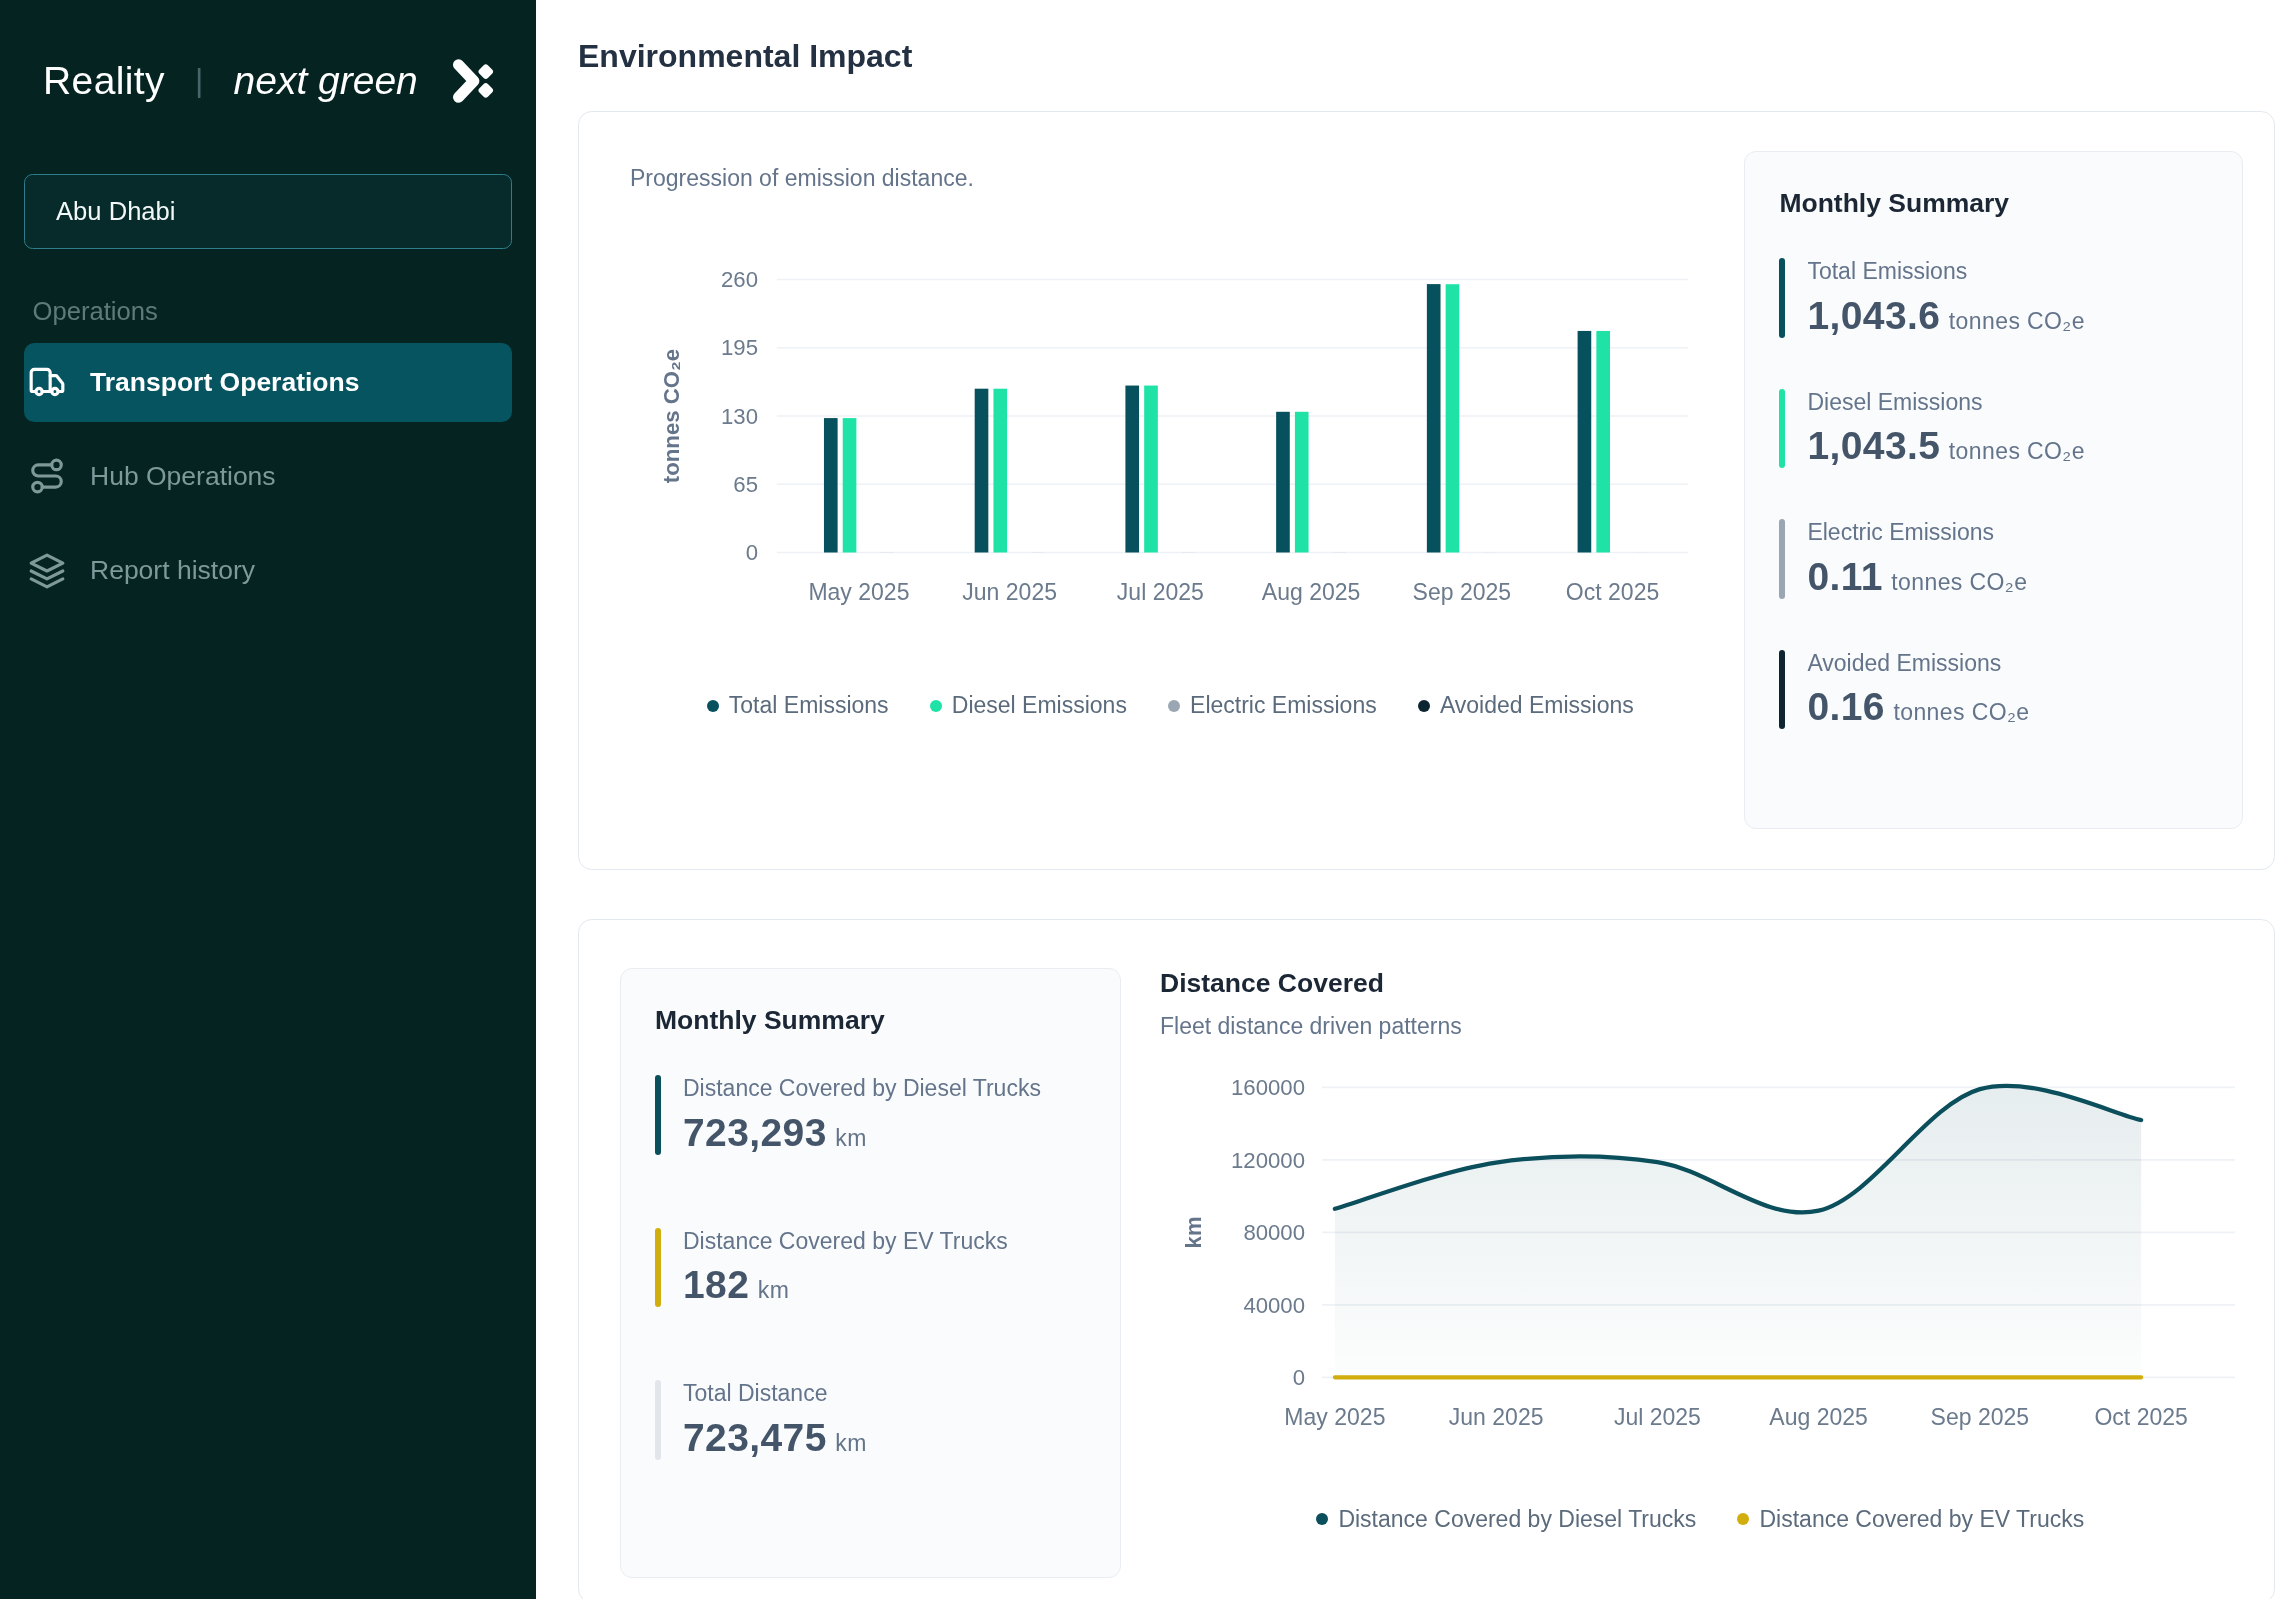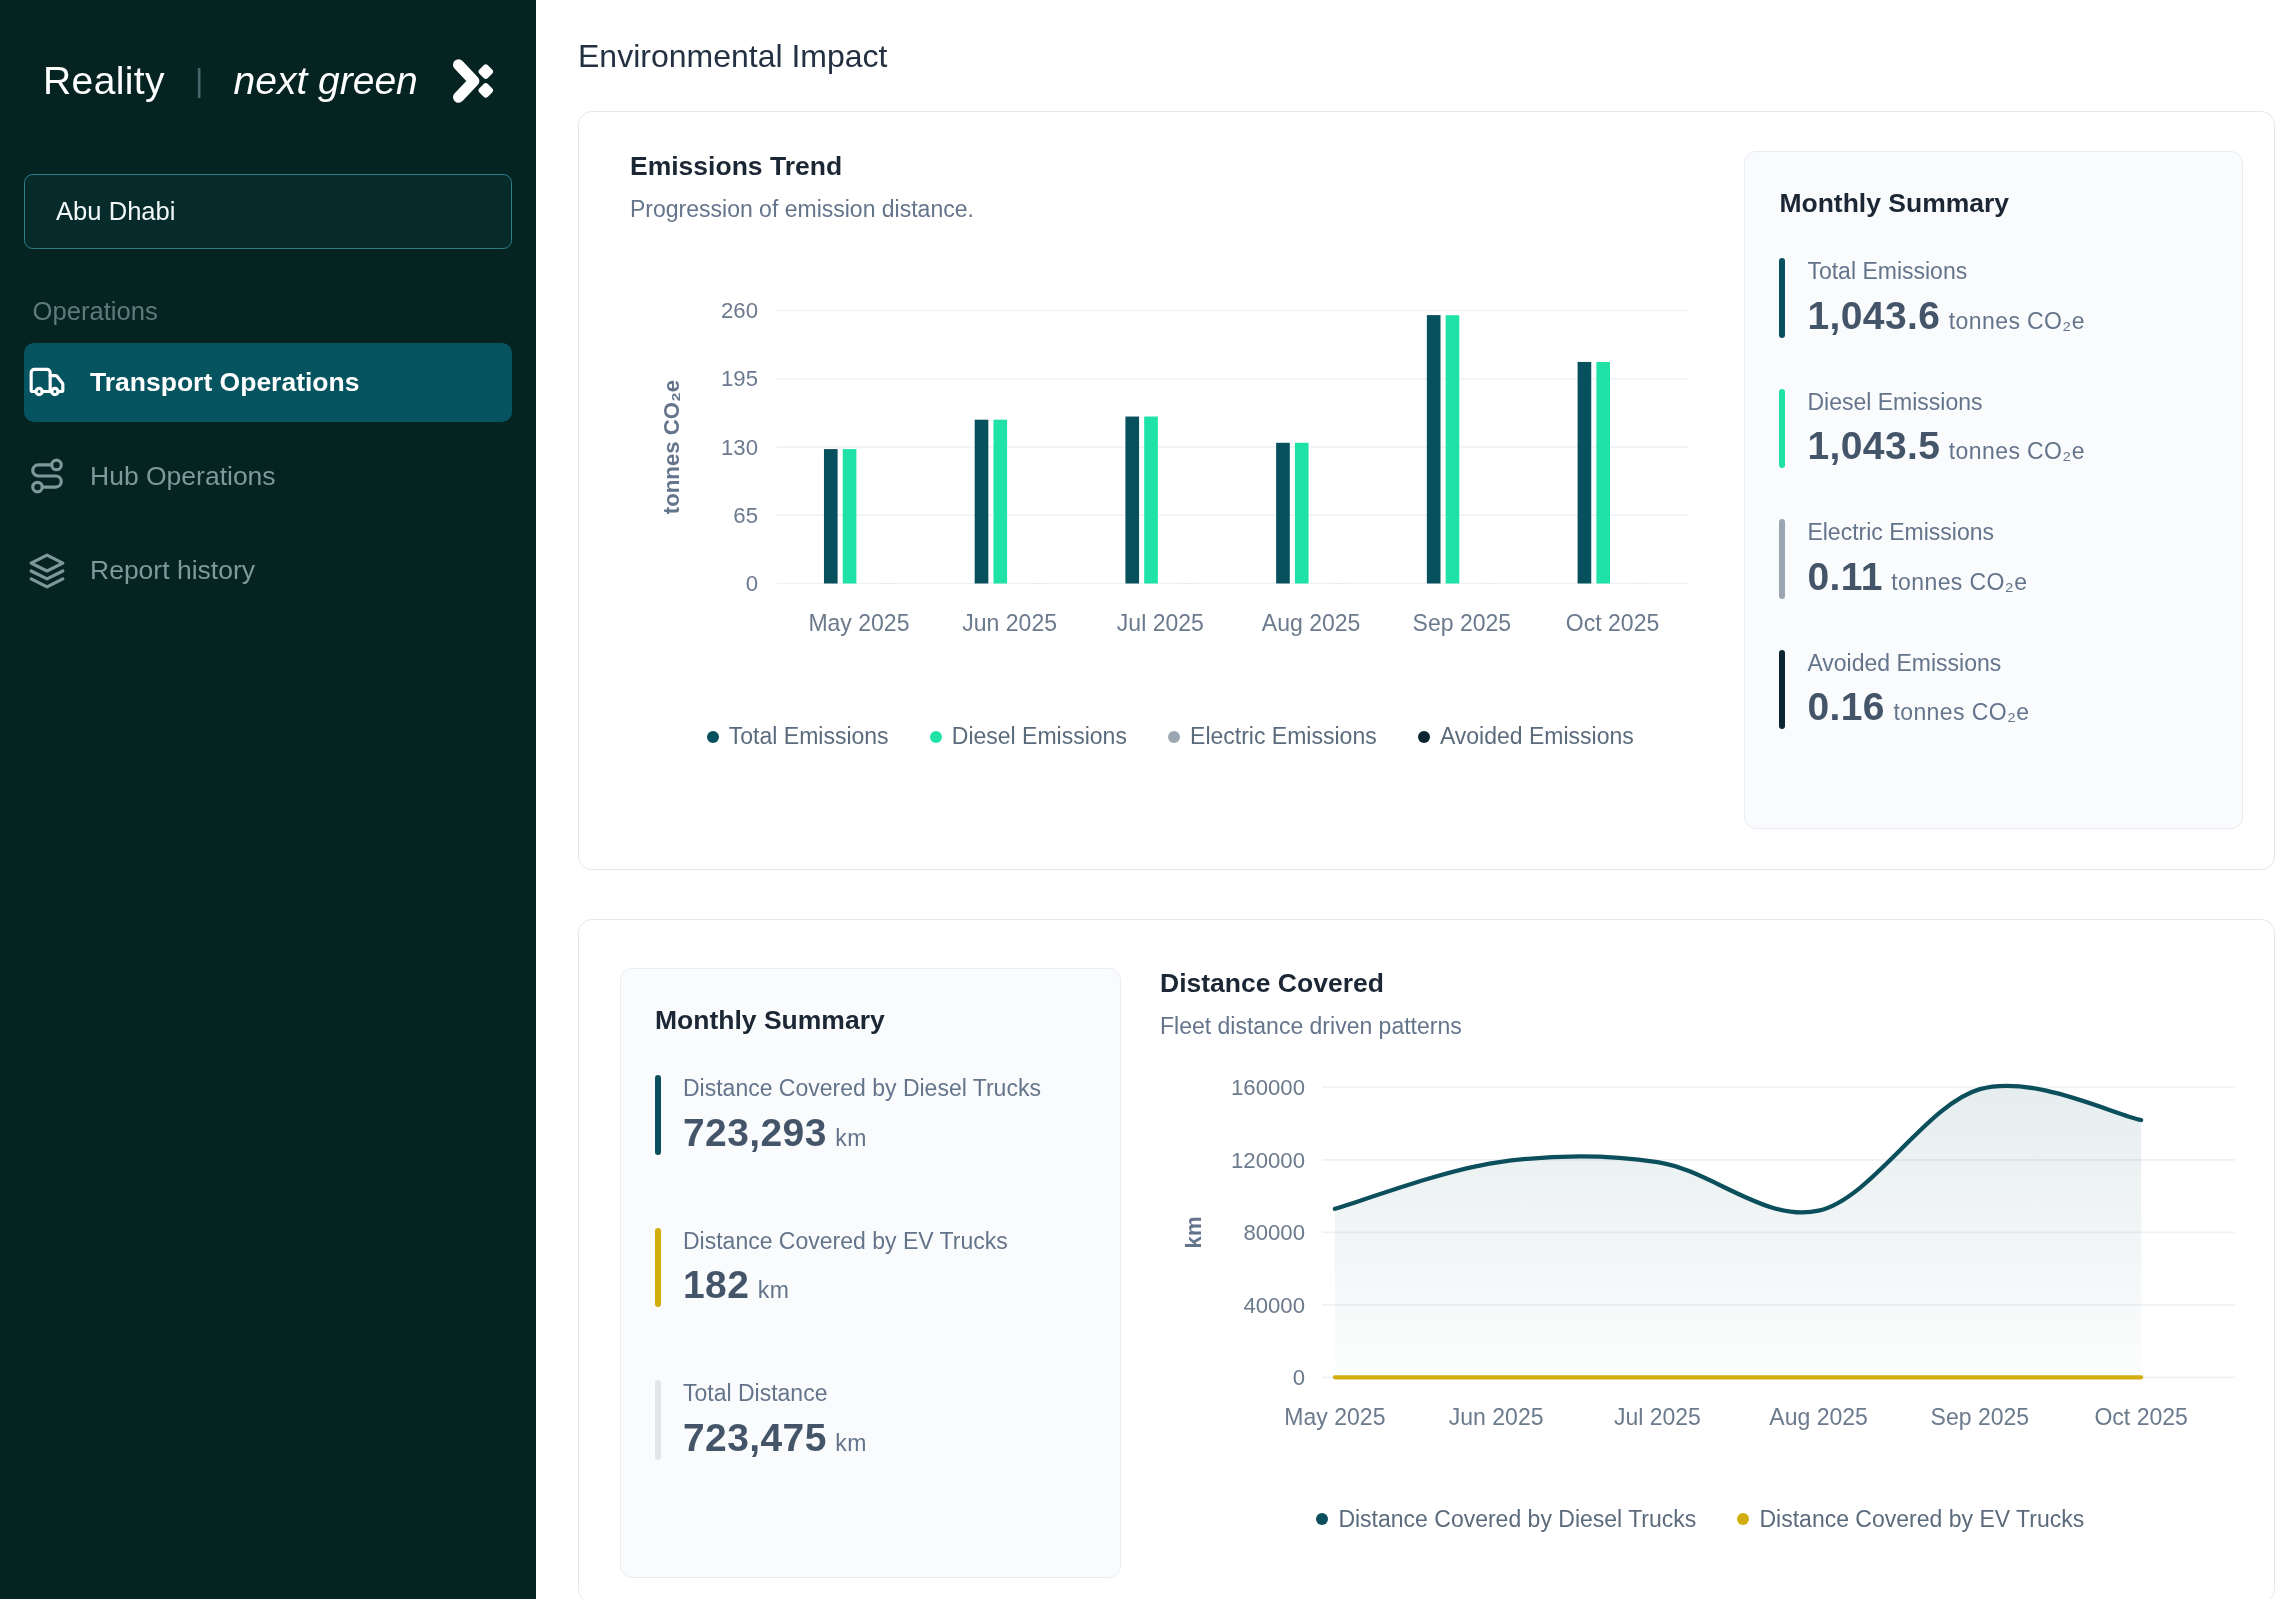--- a/index.html
+++ b/index.html
@@ -17,21 +17,21 @@
   .brand-tagline{font-size:39px;font-style:italic;font-weight:500}
   .brand-mark{width:46px;height:46px;margin-left:6.8px;flex:0 0 46px}
   .location-select{margin-top:70px;border:0.9px solid #2f7e8c;background:#072a2a;border-radius:8.5px;height:75px;display:flex;align-items:center;padding:0 31px;color:#f2f7f7;font-size:25.6px;cursor:pointer}
   .section-label{margin:48px 0 17px;padding-left:8.5px;color:#5f7a7b;font-size:25.6px}
   .nav{display:flex;flex-direction:column;gap:15.4px}
   .nav-item{display:flex;align-items:center;gap:24px;height:79px;border-radius:10.2px;padding:0 4px;color:#7f9899;font-size:26.5px;cursor:pointer}
   .nav-item.active{background:#075461;color:#ffffff;font-weight:600}
   .nav-item svg{width:38px;height:38px;flex:0 0 38px}
   
   .main{flex:1;padding:38px 19.6px 0 42px;min-width:0}
-  .page-title{font-size:32px;font-weight:400;color:#243142;margin:0 0 36px}
+  .page-title{font-size:32px;font-weight:700;color:#243142;margin:0 0 36px}
   .card{border:0.9px solid #e2e8f0;border-radius:13.7px;background:#ffffff}
   .card-1{height:759px;padding:39px 31px 0 51px;display:flex;gap:34px;margin-bottom:49px}
   .card-2{height:684px;padding:48px 34px 0 41px;display:flex;gap:39px}
   .chart-col{flex:1;min-width:0;display:flex;flex-direction:column}
   .card-title{font-size:26.5px;font-weight:700;color:#1b2735}
   .card-sub{font-size:23px;color:#64748b;margin-top:13.7px}
   .chart-svg{display:block}
   #chart1{margin-top:31px}
   #chart2{margin-top:13.7px}
   .legend{display:flex;justify-content:center;gap:41px;margin-top:25.6px;flex-wrap:wrap}
@@ -99,21 +99,20 @@
       <span>Report history</span>
     </div>
   </nav>
 </aside>
 
 <main class="main">
   <h1 class="page-title">Environmental Impact</h1>
 
   <section class="card card-1">
     <div class="chart-col">
-      <h2 class="card-title">Emissions Trend</h2>
       <p class="card-sub">Progression of emission distance.</p>
       <svg id="chart1" class="chart-svg" width="1075" height="444" viewBox="0 0 1260 520">
           <line x1="172" y1="386" x2="1240" y2="386" stroke="#eef1f5" stroke-width="2"></line>
           <text x="150" y="395" text-anchor="end" font-size="26" fill="#6b7a8c">0</text>
           <line x1="172" y1="306" x2="1240" y2="306" stroke="#eef1f5" stroke-width="2"></line>
           <text x="150" y="315" text-anchor="end" font-size="26" fill="#6b7a8c">65</text>
           <line x1="172" y1="226" x2="1240" y2="226" stroke="#eef1f5" stroke-width="2"></line>
           <text x="150" y="235" text-anchor="end" font-size="26" fill="#6b7a8c">130</text>
           <line x1="172" y1="146" x2="1240" y2="146" stroke="#eef1f5" stroke-width="2"></line>
           <text x="150" y="155" text-anchor="end" font-size="26" fill="#6b7a8c">195</text>

